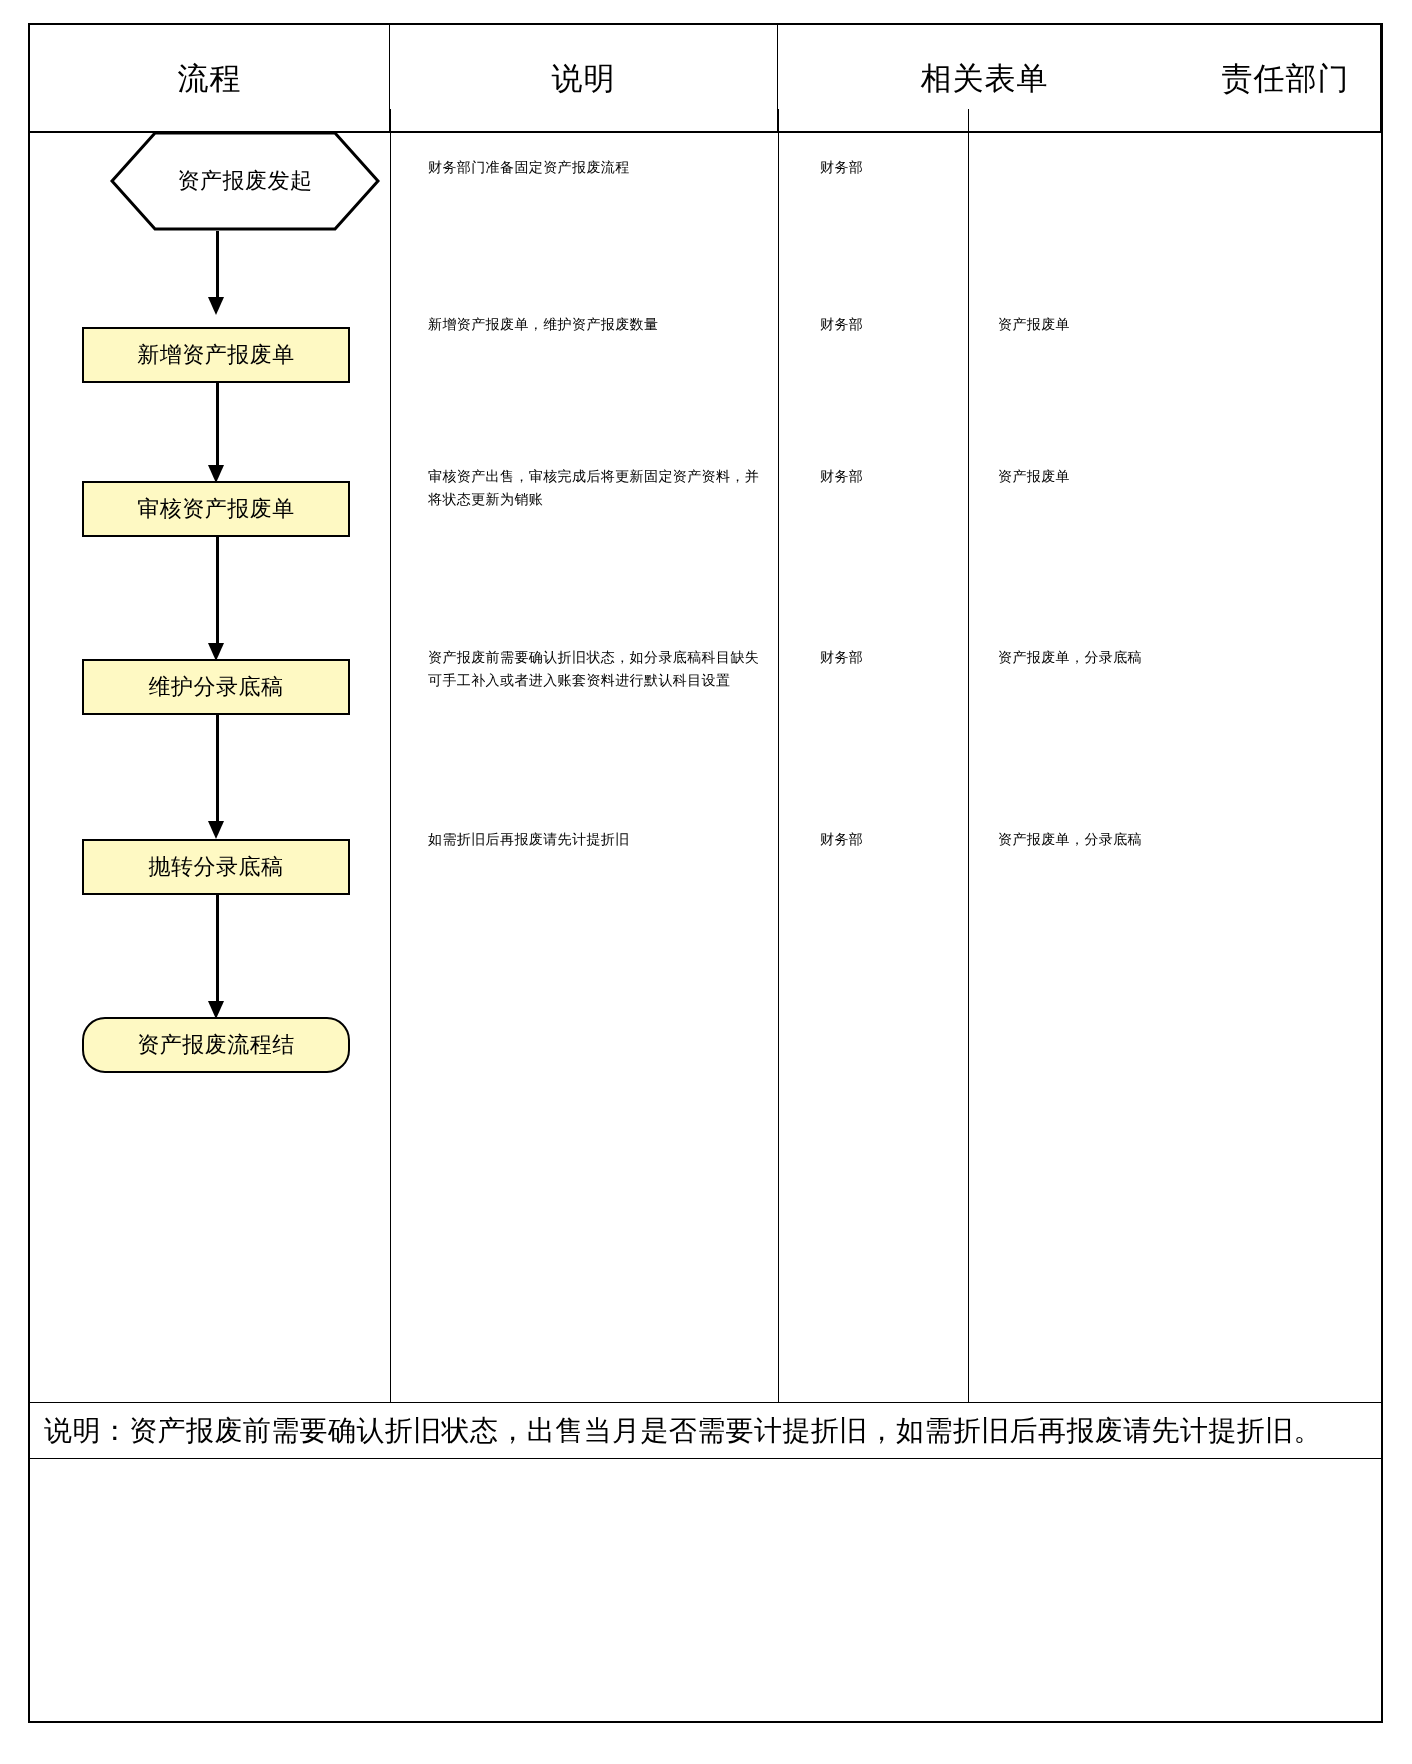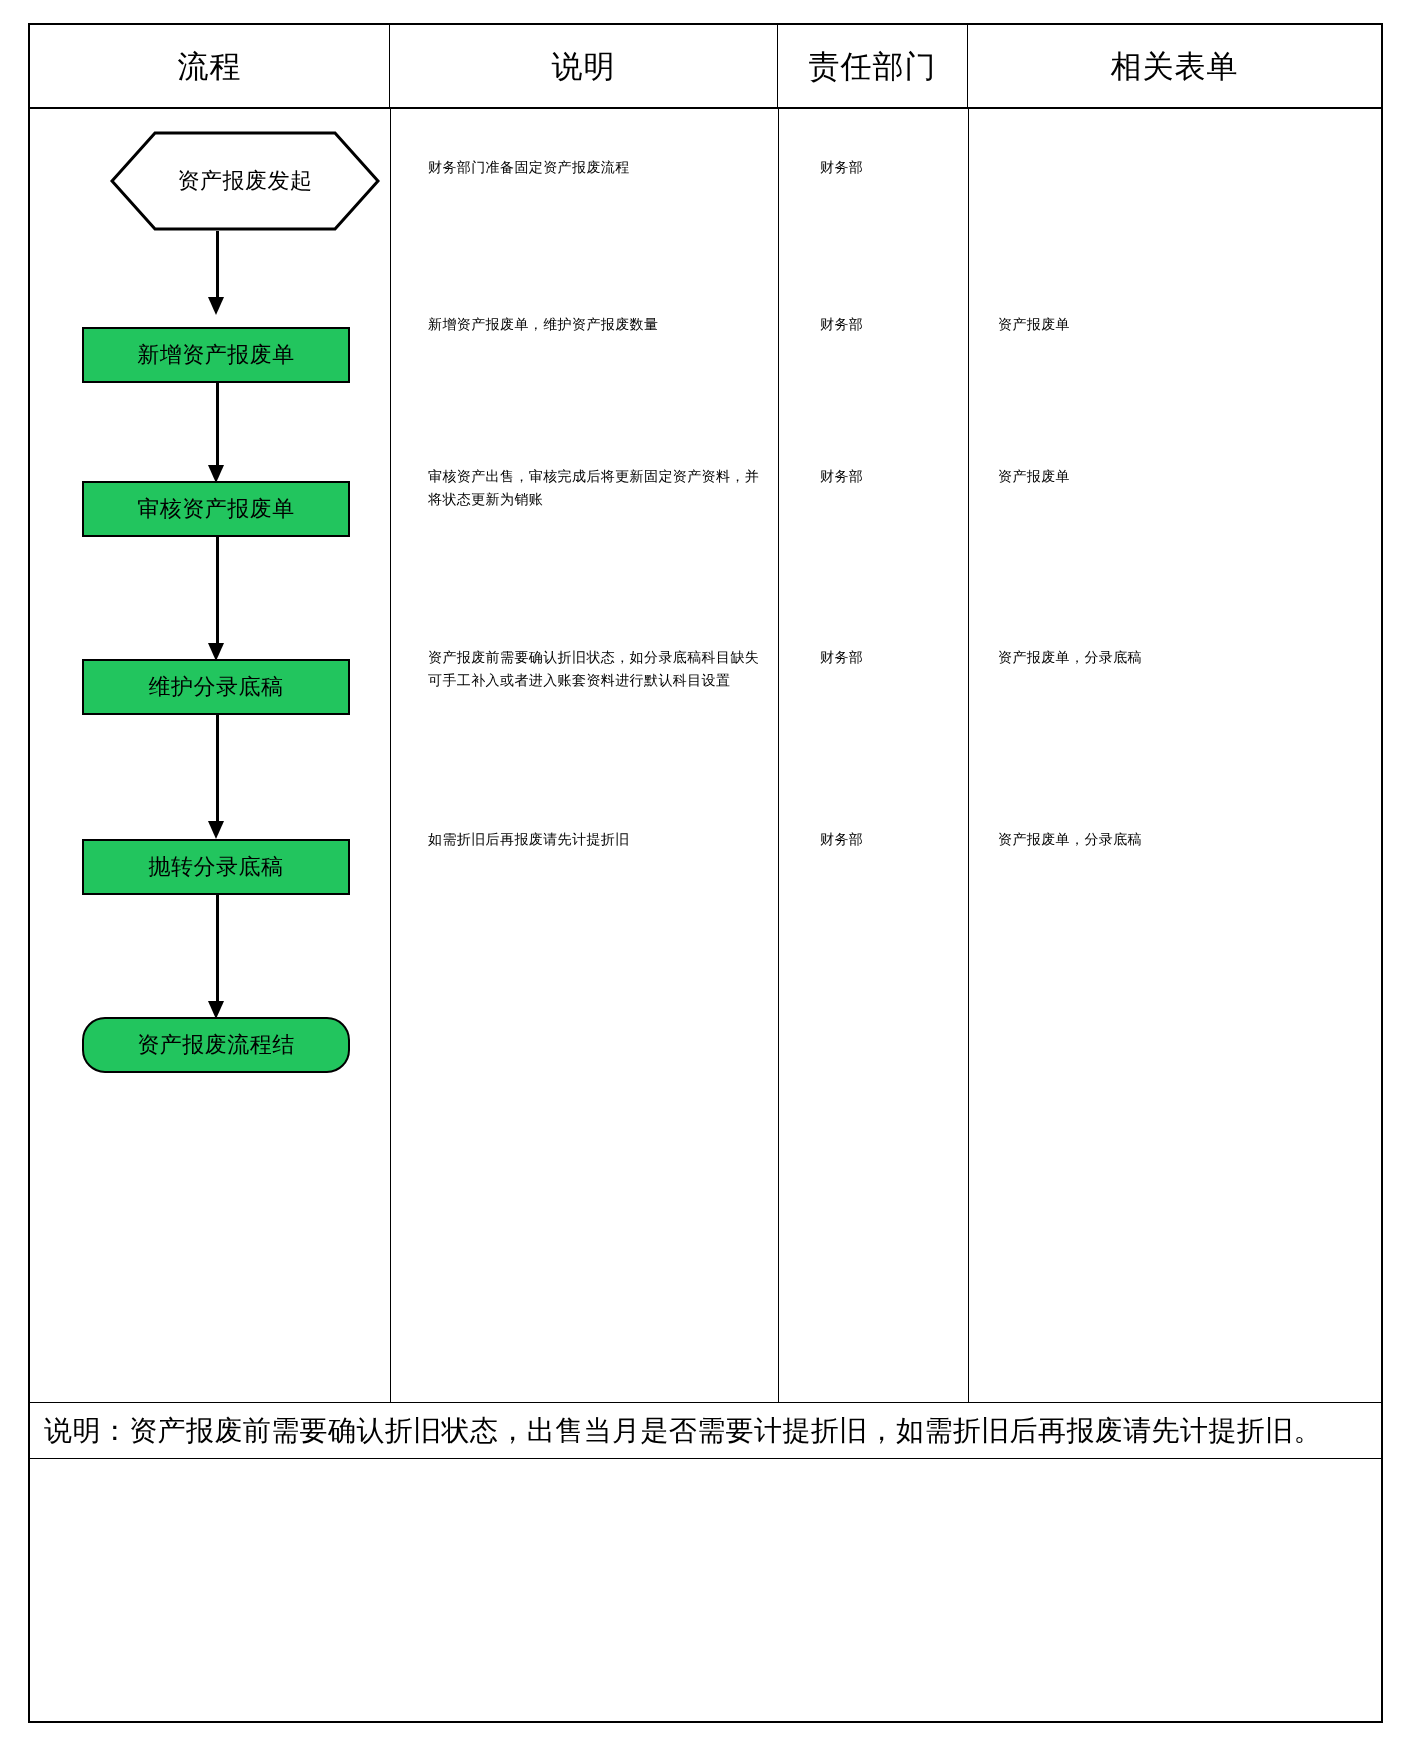--- a/index.html
+++ b/index.html
@@ -32,21 +32,21 @@
     height: 1700px;
     border: 2px solid #000;
     box-sizing: border-box;
   }
 
   
   .header-row {
     position: absolute;
     left: 0; top: 0;
     width: 100%;
-    height: 84px;
+    height: 108px;
     display: flex;
     box-sizing: border-box;
     border-bottom: 2px solid #000;
   }
   .header-cell {
     display: flex;
     align-items: center;
     justify-content: center;
     font-size: 31px;
     line-height: 1;
@@ -89,21 +89,21 @@
 
   .node {
     position: absolute;
     display: flex;
     align-items: center;
     justify-content: center;
     text-align: center;
     font-size: 22px;
     line-height: 1.28;
     box-sizing: border-box;
-    background: #22c55e;
+    background: #fef9c3;
     letter-spacing: 0.5px;
   }
 
   .node-rect {
     border: 2.2px solid #000;
   }
   .node-round {
     border: 2.2px solid #000;
     border-radius: 14px;
   }
@@ -189,22 +189,22 @@
 </head>
 <body>
 
 <div id="page">
 
   <div class="table-outer">
 
     <div class="header-row">
       <div class="header-cell h-c1">流程</div>
       <div class="header-cell h-c2">说明</div>
+      <div class="header-cell h-c4">相关表单</div>
       <div class="header-cell h-c3">责任部门</div>
-      <div class="header-cell h-c4">相关表单</div>
     </div>
 
     <div class="body-area">
 
       <div class="col-sep sep1"></div>
       <div class="col-sep sep2"></div>
       <div class="col-sep sep3"></div>
 
       <div class="flow-col">
 

